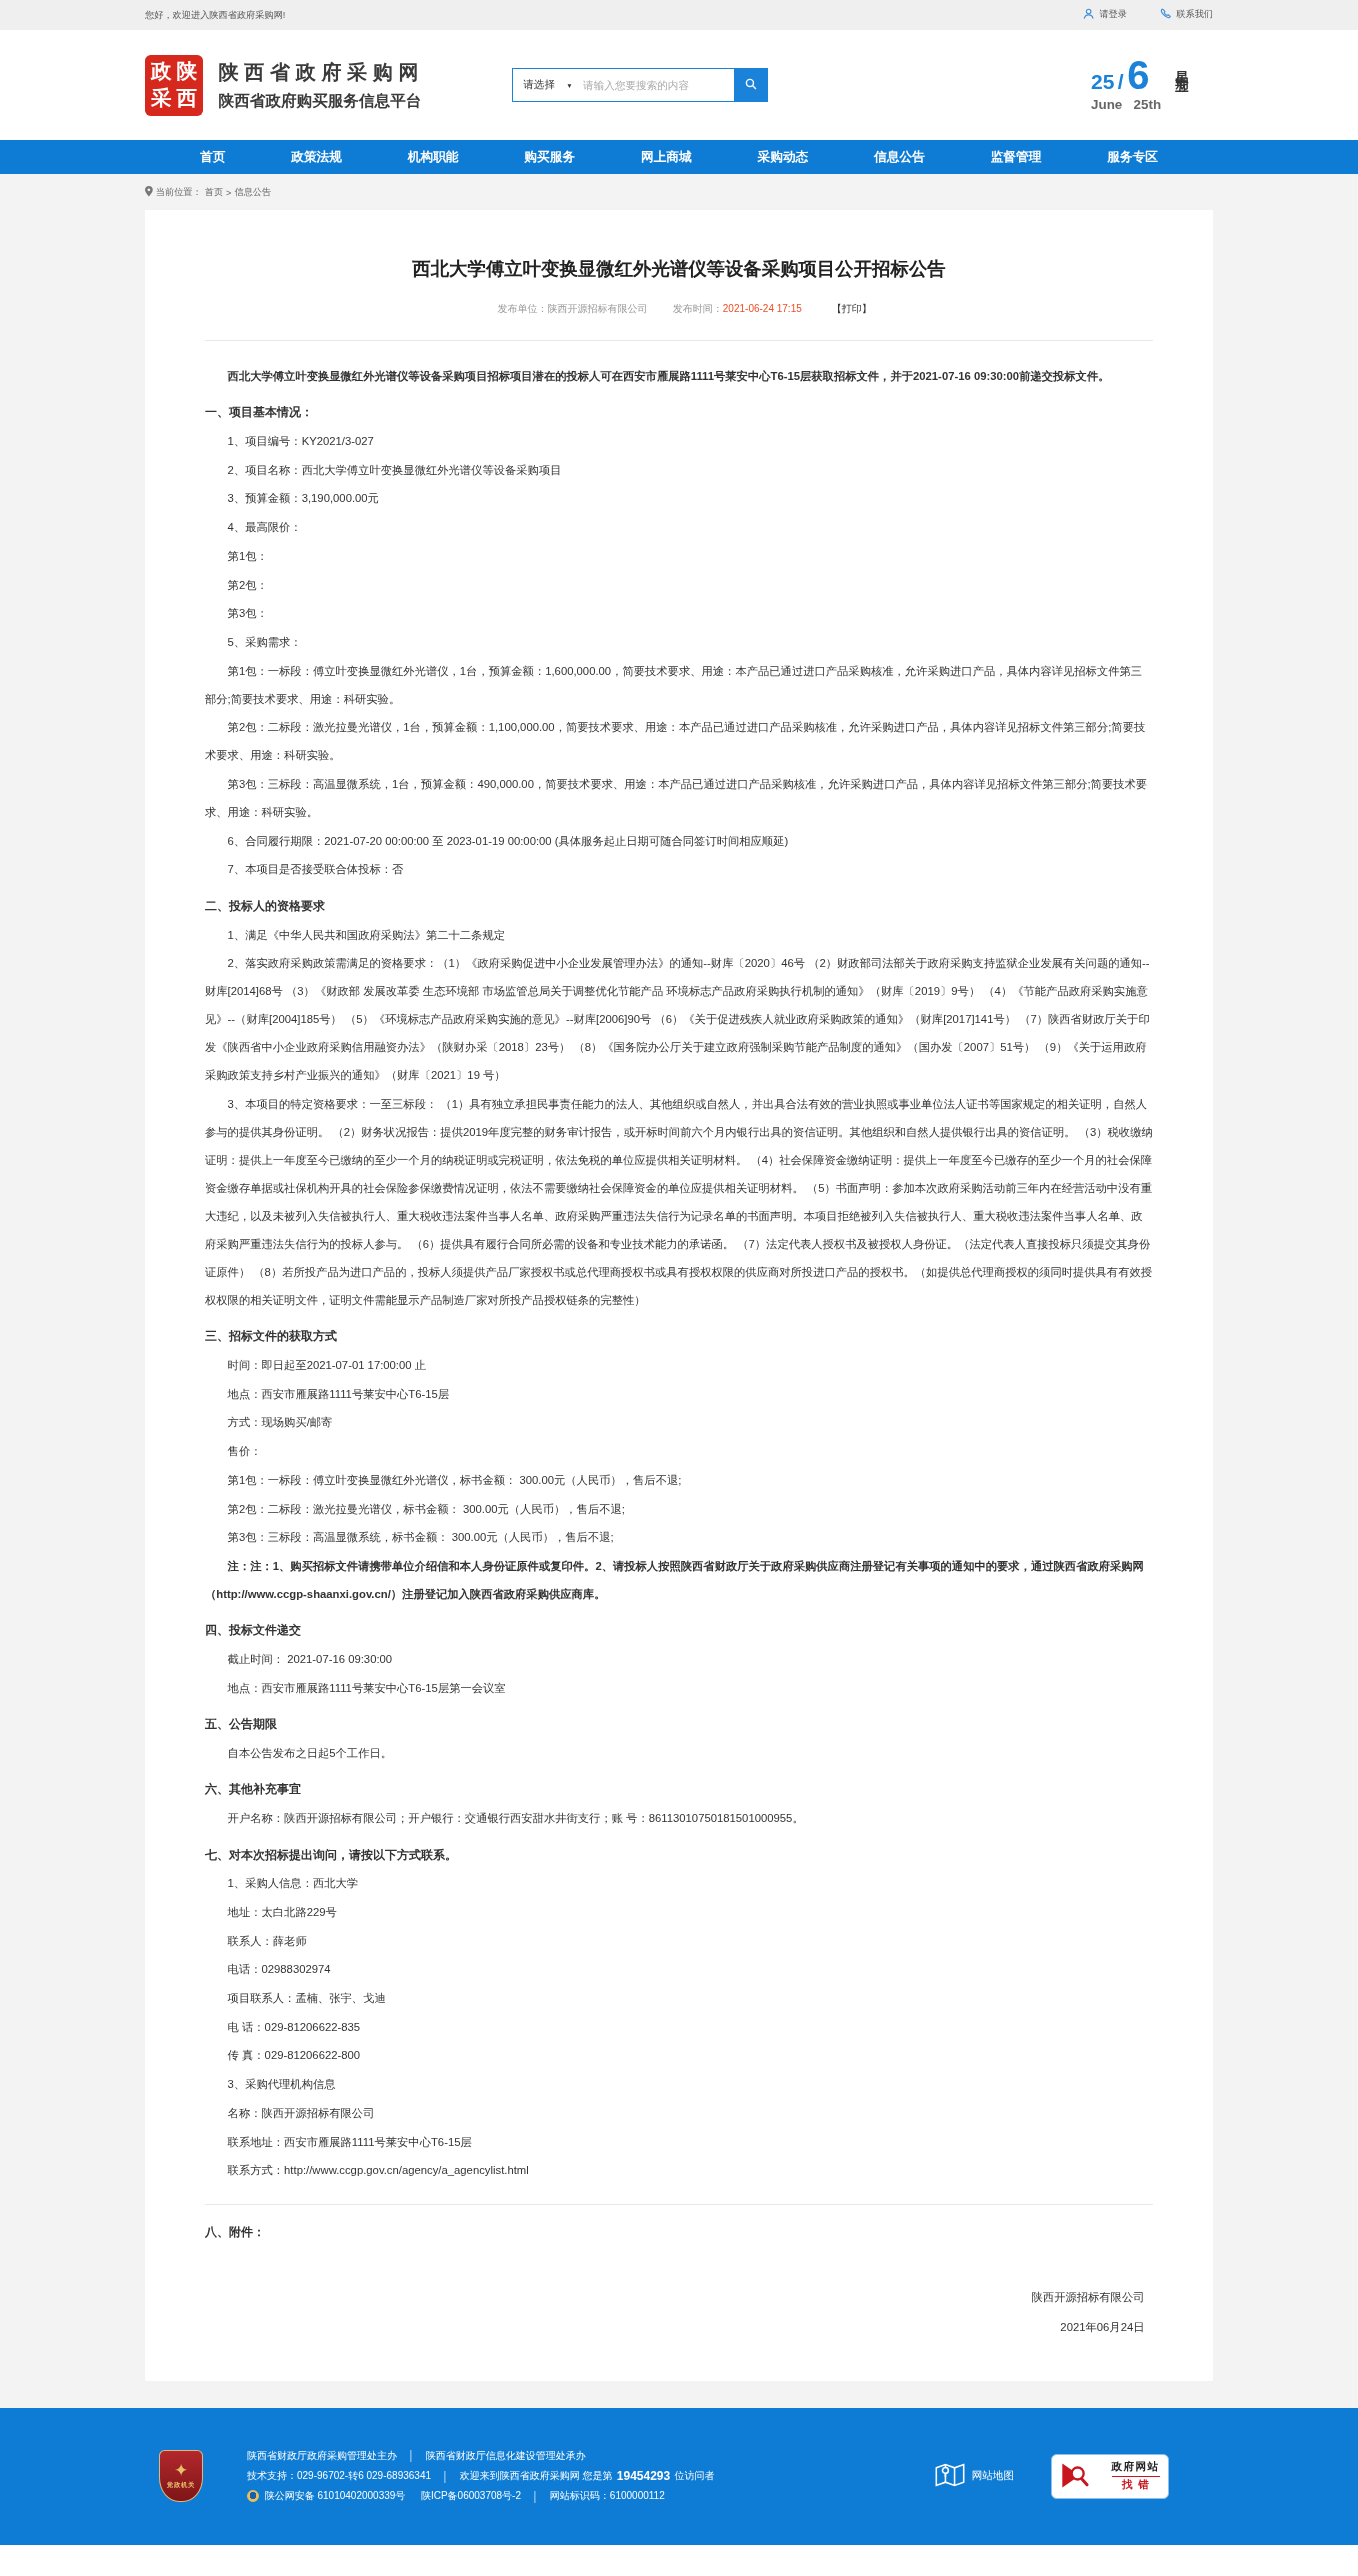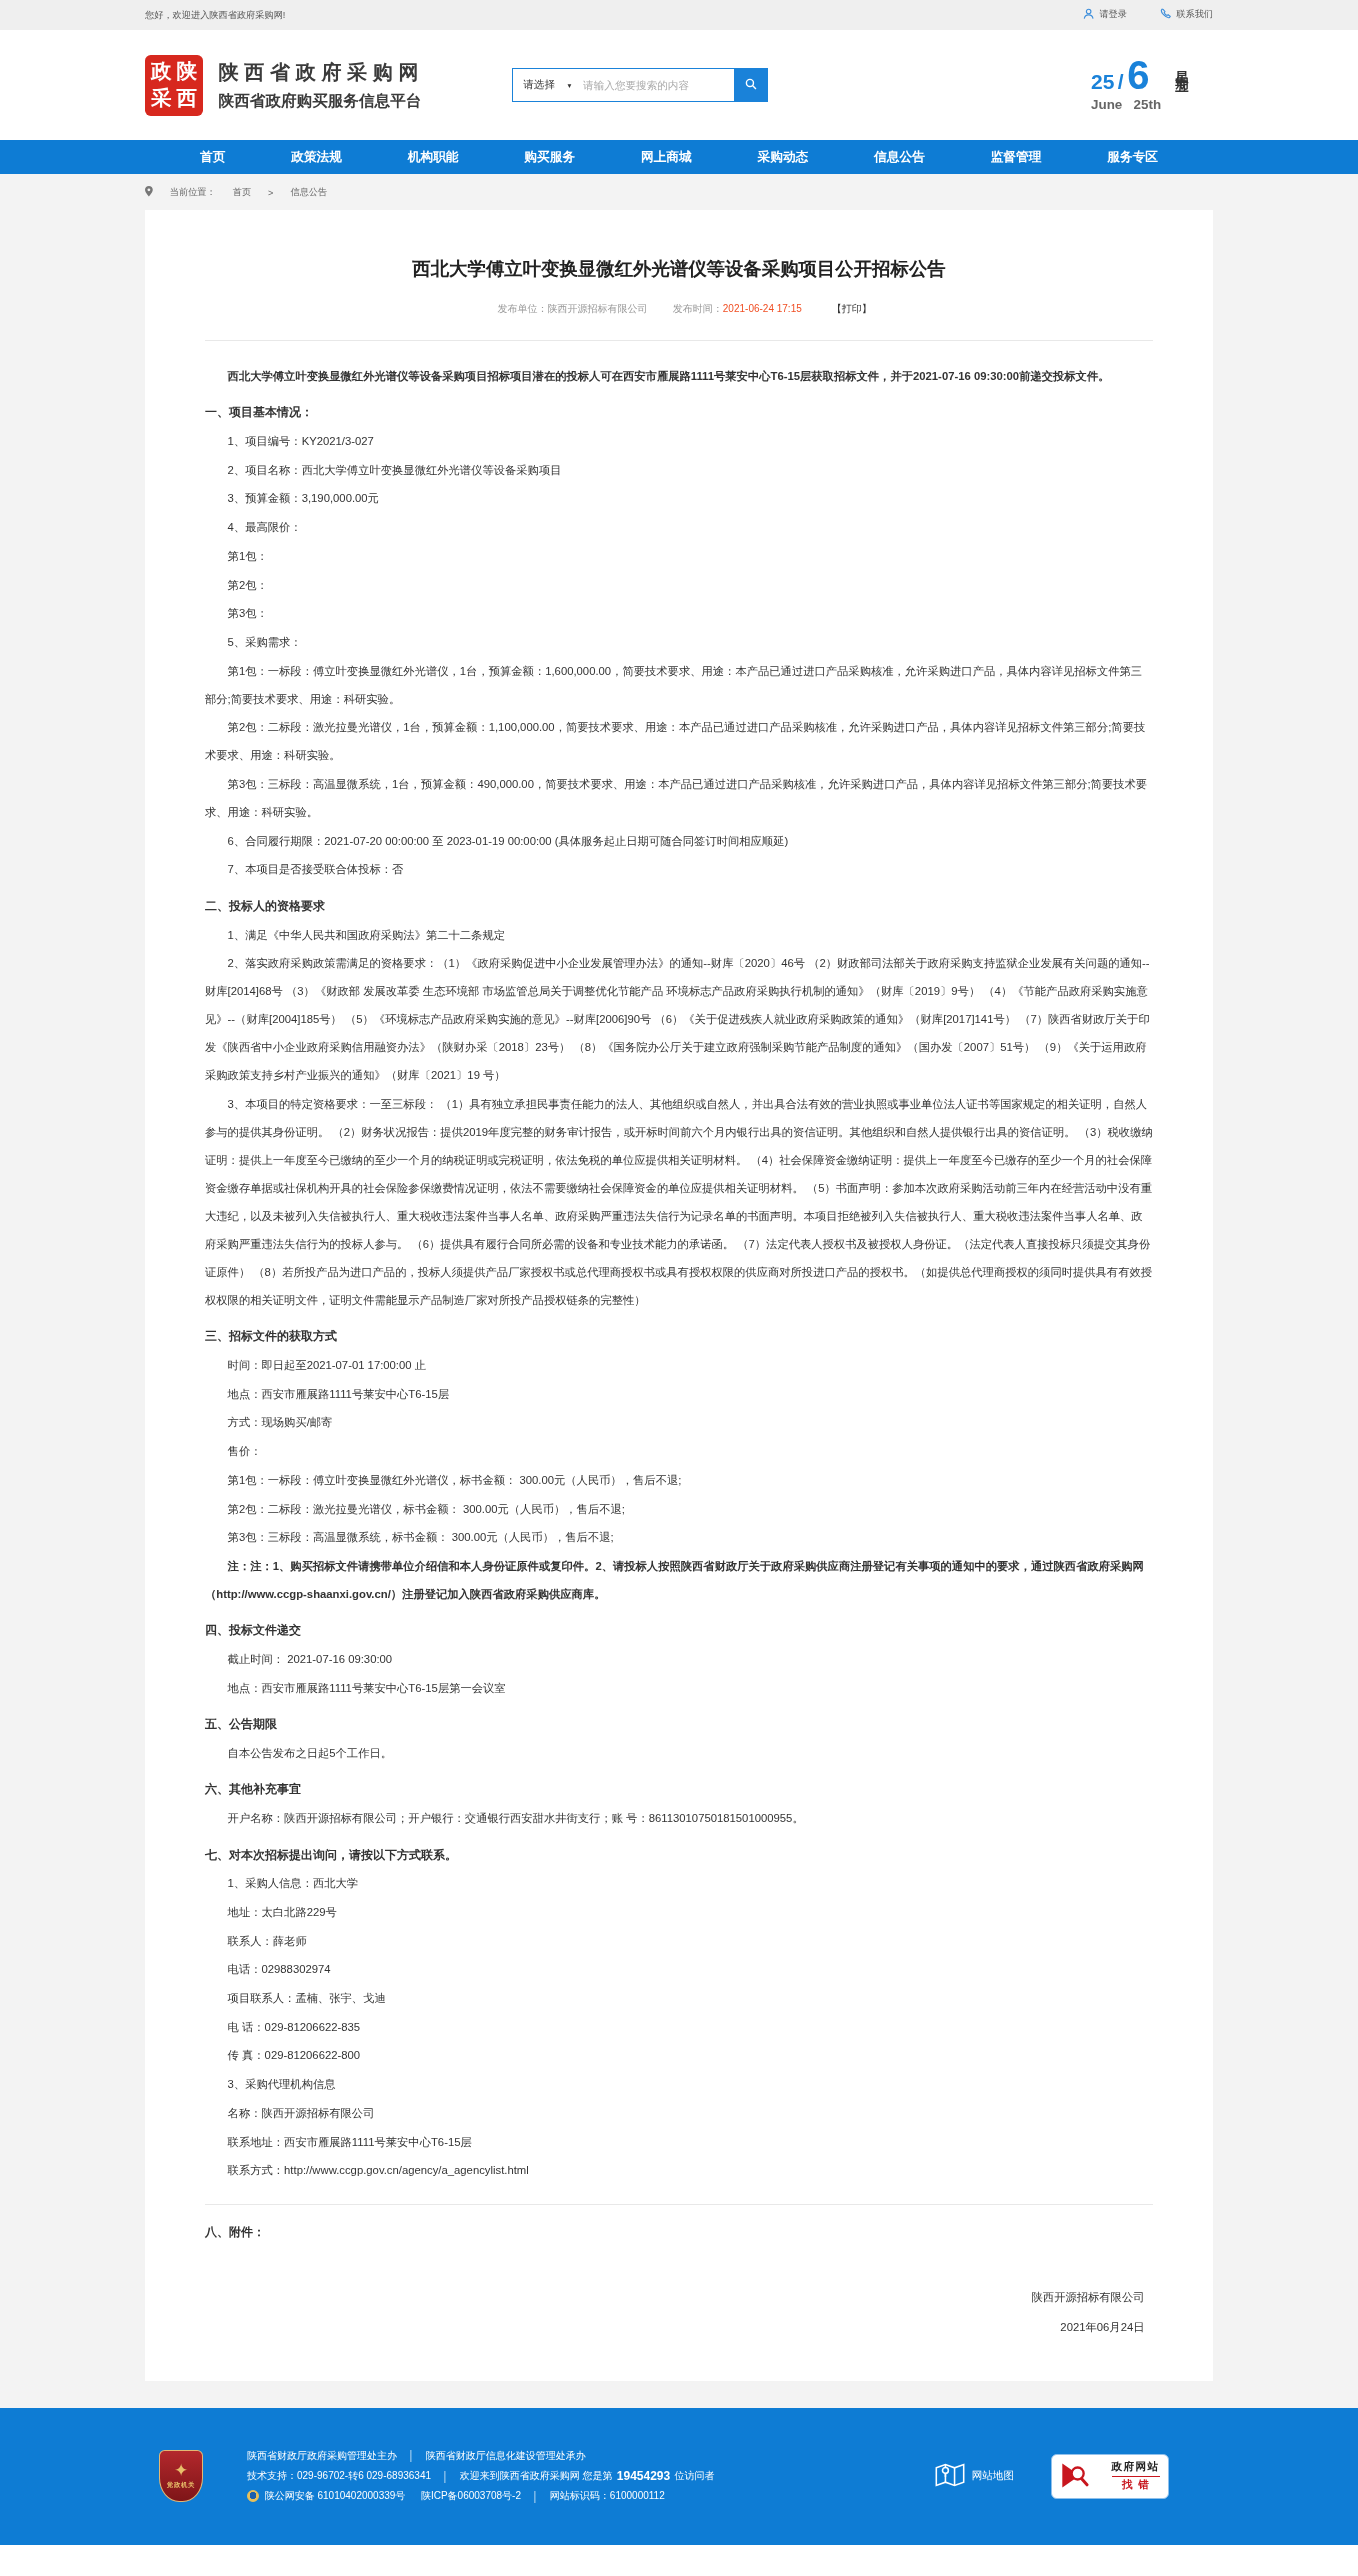--- a/index.html
+++ b/index.html
@@ -43,21 +43,21 @@
   .date-bottom { color:#666; font-size:13.4px; font-weight:bold; margin-top:4.2px; display:flex; gap:11.3px; }
   .date-week { writing-mode:vertical-rl; font-size:13.4px; font-weight:bold; color:#333; letter-spacing:5px; padding-top:1.4px; }
 
   
   .nav { background:#0e7cd4; }
   .nav-inner { display:flex; justify-content:space-between; align-items:center; height:34px; padding:0 55px; }
   .nav-item { color:#fff; font-size:12.7px; font-weight:bold; cursor:pointer; white-space:nowrap; }
 
   
   .main-bg { background:#f3f3f3; padding-bottom:27px; }
-  .breadcrumb { display:flex; align-items:center; gap:17px; font-size:9.2px; color:#666; padding:12px 0 11.3px; }
+  .breadcrumb { display:flex; align-items:center; gap:3px; font-size:9.2px; color:#666; padding:12px 0 11.3px; }
   .crumb-link { cursor:pointer; }
   .card { background:#fff; padding:30px 60px 39px; }
   .title { font-size:18.4px; font-weight:bold; color:#222; text-align:center; margin:15.6px 0 21px; }
   .meta { text-align:center; color:#999; font-size:10px; margin-bottom:24px; }
   .meta-item { margin:0 11.3px;text-align:center; }
   .red { color:#f04e23; }
   .print { color:#333; font-weight:normal; cursor:pointer; margin-left:16px; }
   .divider { border-top:0.7px solid #e8e8e8; height:0; }
   .content { margin-top:21px; font-size:11.3px; line-height:28px; color:#333; }
   .para { margin:0.7px 0; text-indent:2em; }

